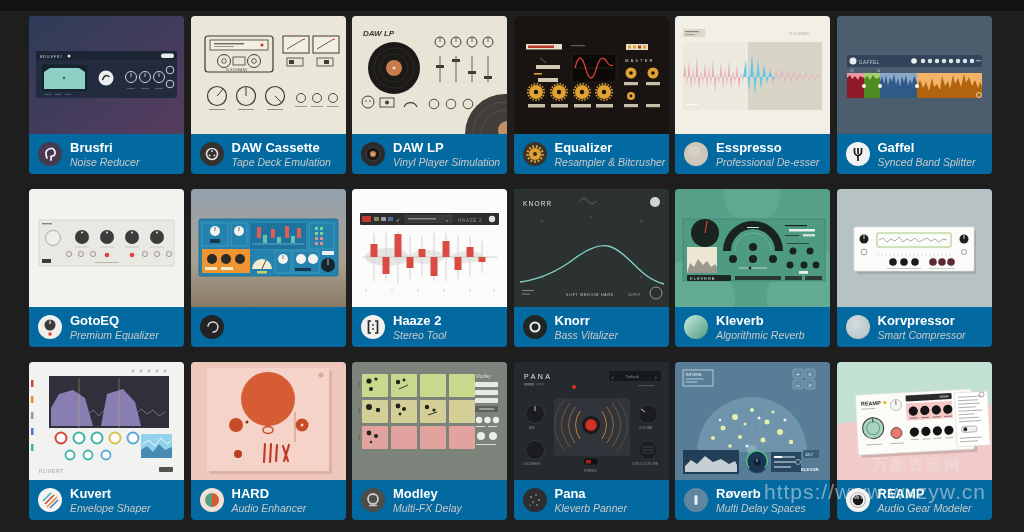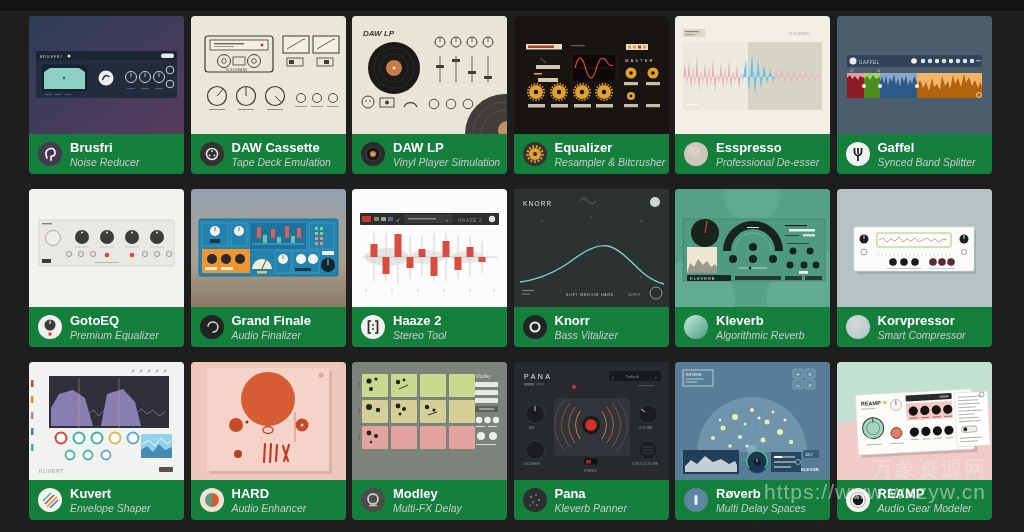--- a/index.html
+++ b/index.html
@@ -1,30 +1,30 @@
 <!DOCTYPE html>
 <html><head>
 <meta charset="utf-8">
 <style>
   html,body{margin:0;padding:0;background:#111;}
   #page{position:relative;width:1024px;height:532px;background:#1e1e1e;overflow:hidden;
         font-family:"Liberation Sans",sans-serif;}
   #topbar{position:absolute;top:0;left:0;width:1024px;height:11px;background:#121212;}
   #grid{position:absolute;left:29px;top:16px;display:grid;
         grid-template-columns:repeat(6,155px);column-gap:6.5px;row-gap:15px;}
-  .card{width:155px;height:158px;border-radius:4px;overflow:hidden;background:#15803d;cursor:pointer;}
+  .card{width:155px;height:158px;border-radius:4px;overflow:hidden;background:#0369a1;cursor:pointer;}
   .thumb{display:block;width:155px;height:118px;}
   .caption{height:40px;display:flex;align-items:center;gap:8px;padding:0 9px;box-sizing:border-box;}
   .icon{width:24px;height:24px;border-radius:50%;flex:0 0 24px;overflow:hidden;}
   .icon svg{display:block;}
   .tt{min-width:0;}
   .title{font-size:13px;font-weight:bold;color:#ffffff;line-height:1.2;white-space:nowrap;}
   .sub{font-size:10.5px;color:#cbc9c7;line-height:1.2;white-space:nowrap;font-style:italic;}
   .wm{position:absolute;z-index:9;color:rgba(240,238,235,0.5);pointer-events:none;}
-  #wm1{left:872px;top:455px;font-size:21px;letter-spacing:2px;}
+  #wm1{left:872px;top:455px;font-size:16px;letter-spacing:2px;}
   #wm2{left:764px;top:480px;font-size:21px;letter-spacing:1px;font-family:Liberation Sans, sans-serif;}
   svg text{font-family:"Liberation Sans",sans-serif;}
 </style>
 </head>
 <body>
 
 <div id="page">
 <div id="topbar"></div>
 
 <div id="grid">
@@ -461,24 +461,20 @@
     <rect x="131" y="62" width="12" height="4" fill="#e8f0f2"></rect>
     <circle cx="137" cy="76" r="7" fill="#16242c"></circle>
           <line x1="137" y1="70" x2="137" y2="76" stroke="#cfe0e8" stroke-width="0.9"></line>
   </svg>
   <div class="caption">
     <div class="icon" style="background:#232323">
       <svg viewBox="0 0 24 24" width="24" height="24">
               <path d="M8 11 A5 5 0 1 1 13 17" stroke="#dddddd" stroke-width="1.5" fill="none" stroke-linecap="round"></path>
             </svg>
     </div>
-    <div class="tt">
-            <div class="title">Grand Finale</div>
-    <div class="sub">Audio Finalizer</div>
-          </div>
   </div>
 </div>
 
 <div class="card">
   <svg class="thumb" viewBox="0 0 155 118">
     <rect width="155" height="118" fill="#fbfbfa"></rect>
     <rect x="8" y="24" width="139" height="12" rx="1" fill="#2d2d2d"></rect>
     <rect x="10" y="27" width="9" height="6" fill="#bf3a2e"></rect>
     <rect x="22" y="28" width="5" height="4" fill="#8a8a56"></rect>
           <rect x="29" y="28" width="5" height="4" fill="#9a9a9a"></rect>

